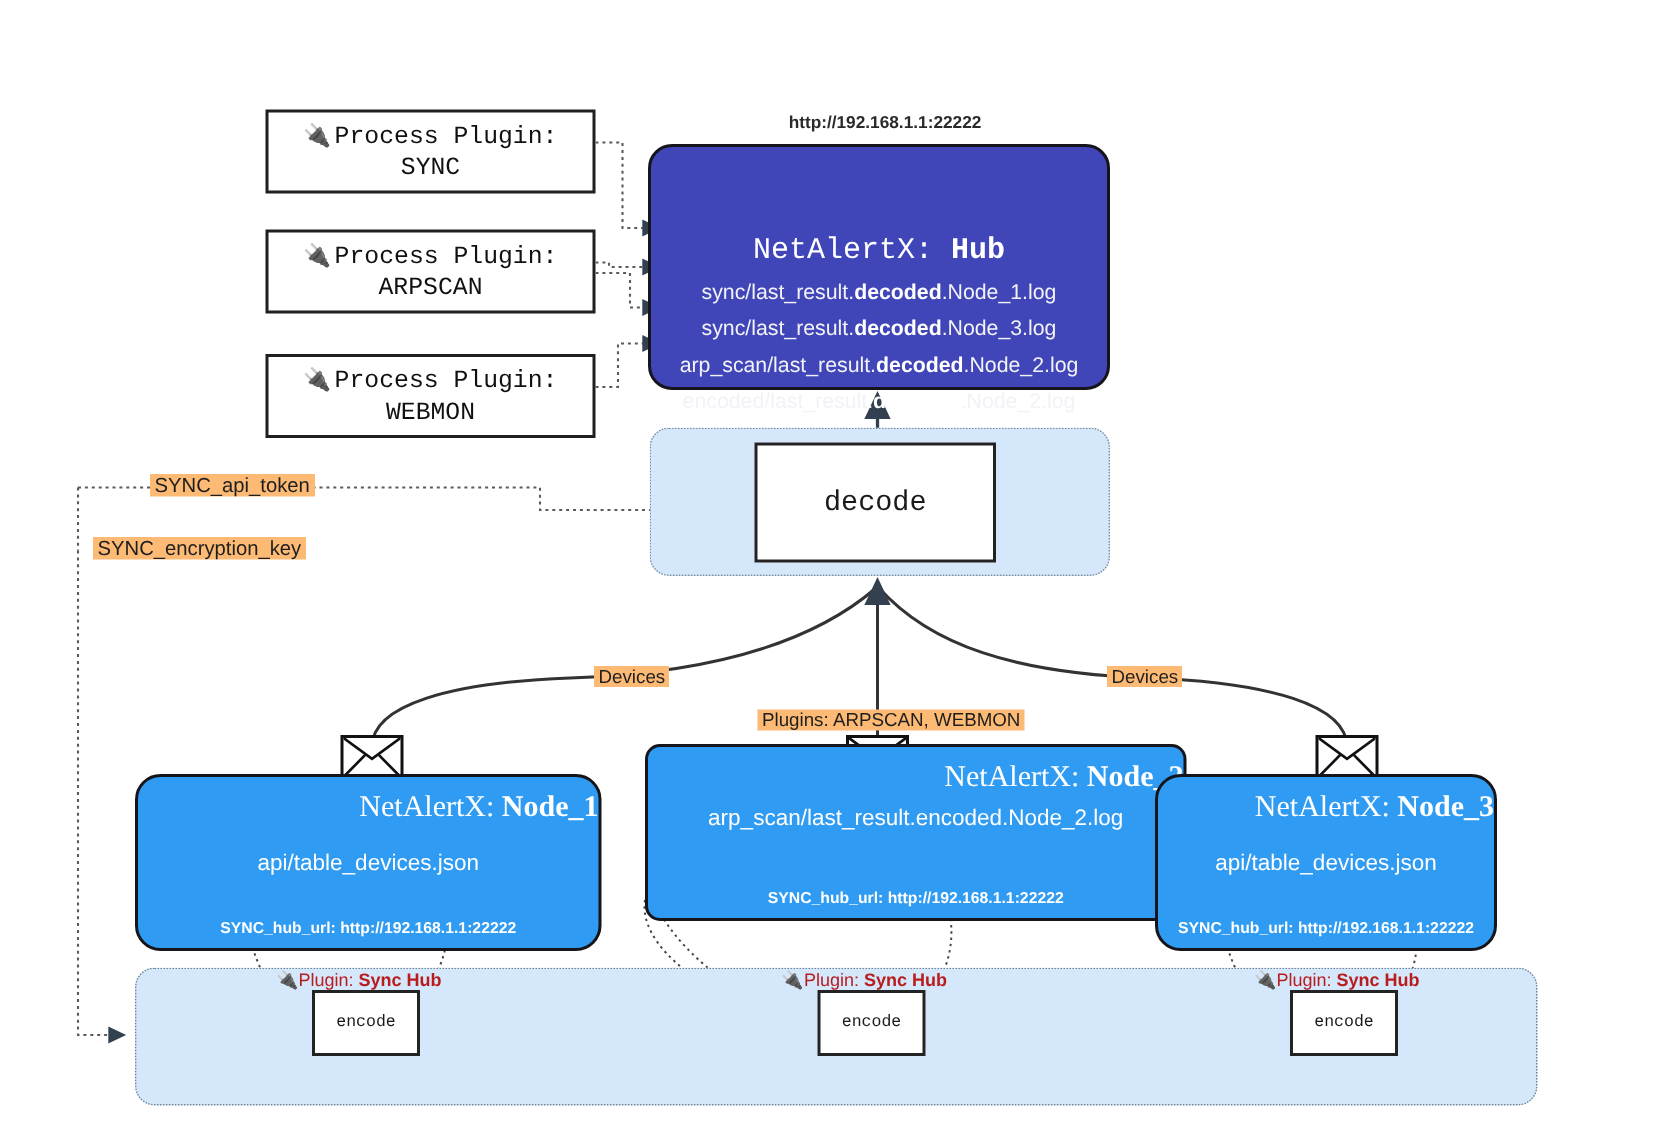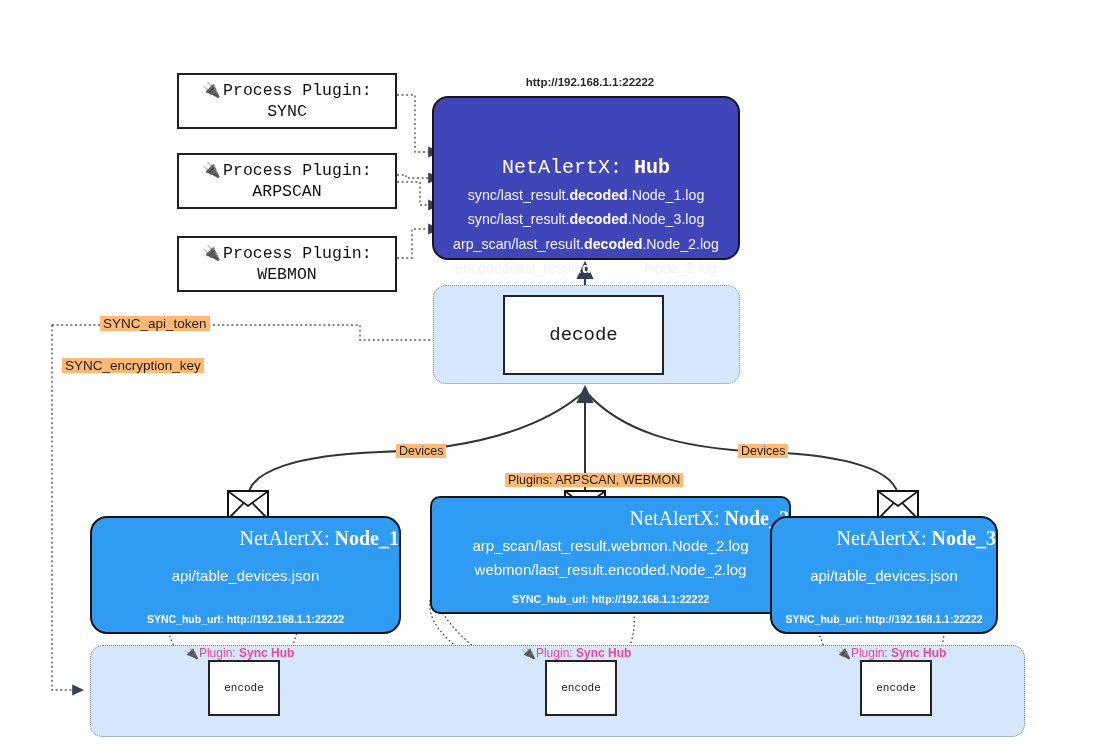--- a/index.html
+++ b/index.html
@@ -169,32 +169,32 @@
   .encode-band {
     position:absolute;
     left:90px; top:645px;
     width:935px; height:92px;
     background:#d4e7fb;
     border:1.6px dotted #6f8394;
     border-radius:13px;
   }
   .encode-box {
     position:absolute;
-    width:72px; height:56px;
+    width:72px; height:44px;
     background:#ffffff;
     border:2px solid #232323;
     display:flex; align-items:center; justify-content:center;
     font-family:"Liberation Mono","DejaVu Sans Mono",monospace;
     font-size:11px;
     color:#1a1a1a;
   }
   .encode-cap {
     position:absolute;
     font-size:12px;
-    color:#ec4899;
+    color:#b91c1c;
     white-space:nowrap;
     text-align:right;
   }
   .encode-cap .strong { font-weight:bold; }
   .encode-cap .plug { font-size:12px; }
 </style>
 </head>
 <body>
 
 <div id="stage">
@@ -319,22 +319,21 @@
       <div class="node-line" style="margin-top:14px;">api/table_devices.json</div>
     </div>
     <div class="node-foot">SYNC_hub_url: http://192.168.1.1:22222</div>
   </div>
 
   <div class="node" style="left:430px; top:496px; width:361px;border-radius:10px;">
     <div class="node-title">
       <span>NetAlertX: </span><span class="strong">Node_2</span>
     </div>
     <div class="node-lines">
-      <div class="node-line" style="margin-top:4px;">arp_scan/last_result.webmon.Node_2.log</div>
-      <div class="node-line">webmon/last_result.encoded.Node_2.log</div>
+      <div class="node-line" style="margin-top:4px;">arp_scan/last_result.encoded.Node_2.log</div>
     </div>
     <div class="node-foot">SYNC_hub_url: http://192.168.1.1:22222</div>
   </div>
 
   <div class="node" style="left:770px; top:516px; width:228px;">
     <div class="node-title">
       <span>NetAlertX: </span><span class="strong">Node_3</span>
     </div>
     <div class="node-lines">
       <div class="node-line" style="margin-top:14px;">api/table_devices.json</div>

